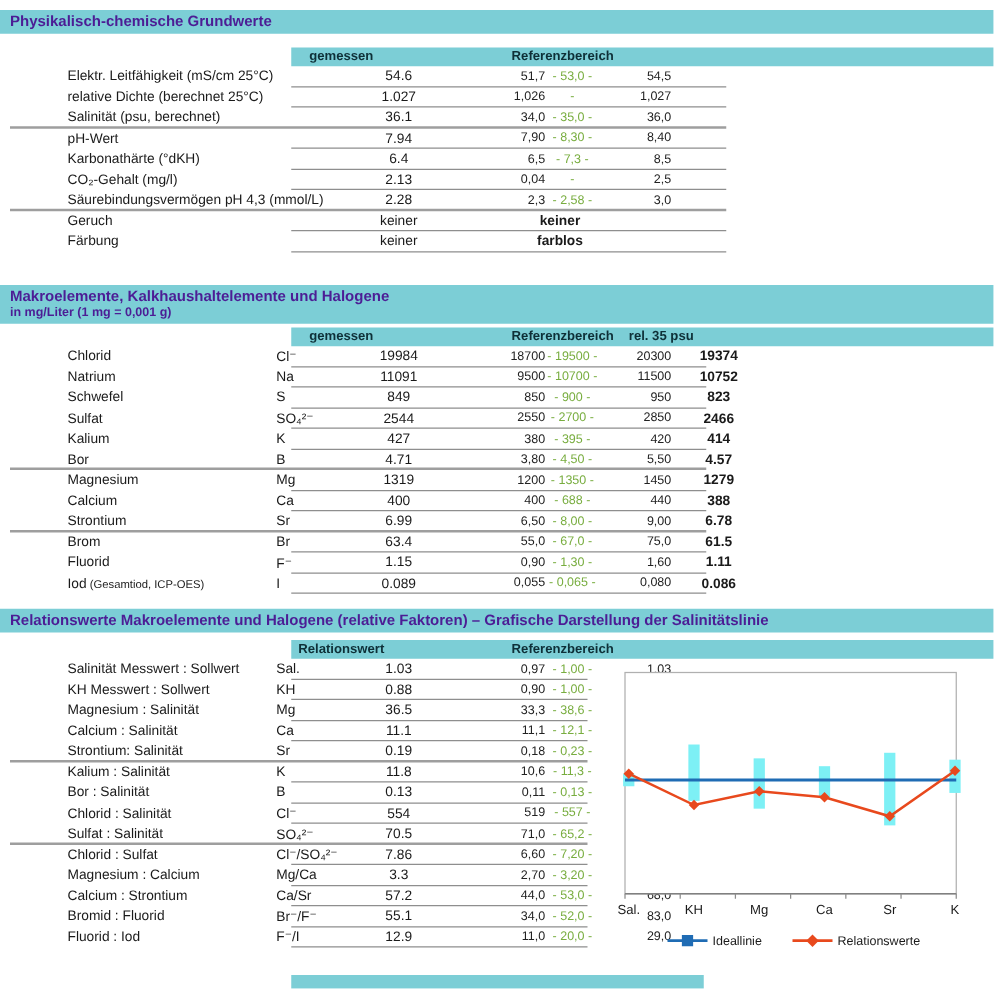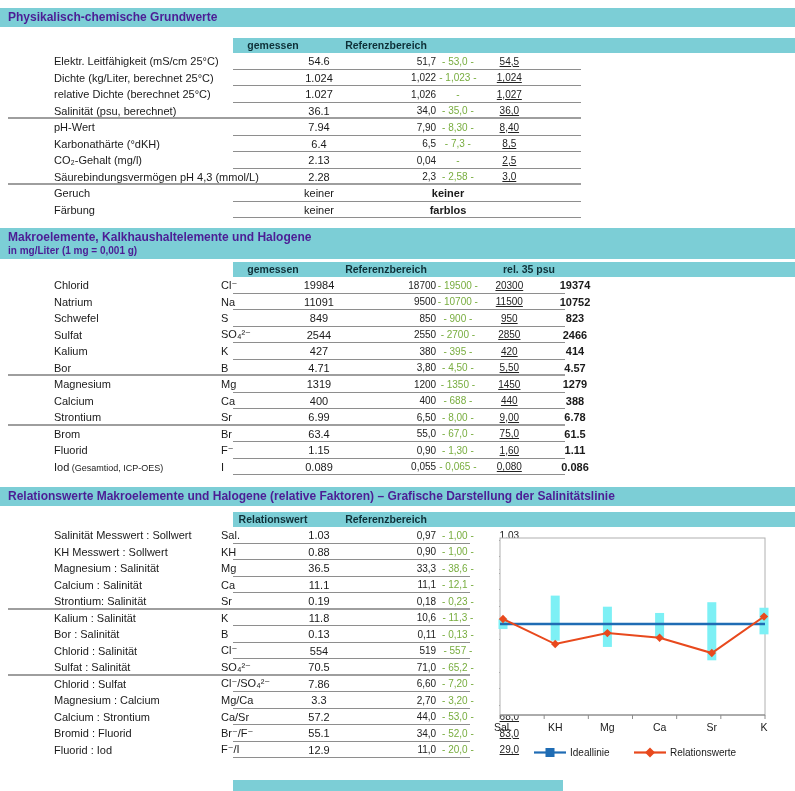--- a/index.html
+++ b/index.html
@@ -9,34 +9,34 @@
              font-weight:bold;box-sizing:border-box;padding-left:8px;}
   #s1 .titleband{top:8px;height:19px;font-size:12px;line-height:19px;}
   #s2 .titleband{top:228px;height:31px;}
   #s2 .titleband .t1{font-size:12px;line-height:15px;padding-top:2px;}
   #s2 .titleband .t2{font-size:10px;line-height:12px;}
   #s3 .titleband{top:487px;height:19px;font-size:12px;line-height:19px;}
   .colband{position:absolute;left:233px;width:562px;height:15px;background:#7cced6;}
   #s1 .colband{top:38px;} #s2 .colband{top:262px;} #s3 .colband{top:512px;}
   .colband .cl{position:absolute;top:0;height:15px;line-height:15px;text-align:center;
                font-size:10.5px;font-weight:bold;color:#0e3038;white-space:nowrap;}
-  .cl.m{left:0;width:80px;} .cl.r{left:64px;width:178px;} .cl.p{left:258px;width:76px;}
+  .cl.m{left:0;width:80px;} .cl.r{left:80px;width:178px;text-align:right;} .cl.p{left:258px;width:76px;}
   .cl.ch{left:267px;width:265px;margin-top:35px;}
   .rows{position:absolute;left:8px;width:787px;}
   #s1 .rows{top:53px;} #s2 .rows{top:277px;} #s3 .rows{top:527px;}
   .row{position:relative;display:grid;grid-template-columns:167px 58px 80px 178px 76px;
        height:16.5px;align-items:center;padding-left:46px;}
   .c{white-space:nowrap;font-size:11px;}
   .label{overflow:visible;}
   .note{font-size:9px;}
   .meas{font-weight:normal;text-align:center;}
   .ref{display:flex;font-size:10px;color:#222;}
   .rmin{width:78px;text-align:right;}
   .rmid{width:44px;text-align:center;color:#78ad3f;}
-  .rmax{width:56px;text-align:center;padding-left:2px;text-decoration:underline;}
+  .rmax{width:56px;text-align:right;padding-left:2px;}
   .ref.single{display:block;width:178px;text-align:center;font-weight:bold;font-size:11px;color:#1a1a1a;}
   .rel{font-weight:bold;text-align:center;}
   .line{position:absolute;bottom:0;height:0;border-bottom:1px solid #8e8e8e;}
   .line.group{border-bottom:2px solid #9e9e9e;}
   #chart{position:absolute;left:488px;top:528px;}
   #cutoff{position:absolute;left:233px;top:780px;width:330px;height:11px;background:#7cced6;}
   svg text{font-family:"Liberation Sans","DejaVu Sans",sans-serif;}
 </style>
 </head>
 <body>
@@ -53,31 +53,20 @@
     </div>
     <div class="rows">
         <div class="row">
           <div class="c label">Elektr. Leitfähigkeit (mS/cm 25°C)</div>
           <div class="c sym"></div>
           <div class="c meas">54.6</div>
           <div class="c ref">
             <div class="rmin">51,7</div>
             <div class="rmid">- 53,0 -</div>
             <div class="rmax">54,5</div>
-          </div>
-          <div class="line" style="left: 225px; width: 348px;"></div>
-        </div>
-        <div class="row">
-          <div class="c label">Dichte (kg/Liter, berechnet 25°C)</div>
-          <div class="c sym"></div>
-          <div class="c meas">1.024</div>
-          <div class="c ref">
-            <div class="rmin">1,022</div>
-            <div class="rmid">- 1,023 -</div>
-            <div class="rmax">1,024</div>
           </div>
           <div class="line" style="left: 225px; width: 348px;"></div>
         </div>
         <div class="row">
           <div class="c label">relative Dichte (berechnet 25°C)</div>
           <div class="c sym"></div>
           <div class="c meas">1.027</div>
           <div class="c ref">
             <div class="rmin">1,026</div>
             <div class="rmid">-</div>

